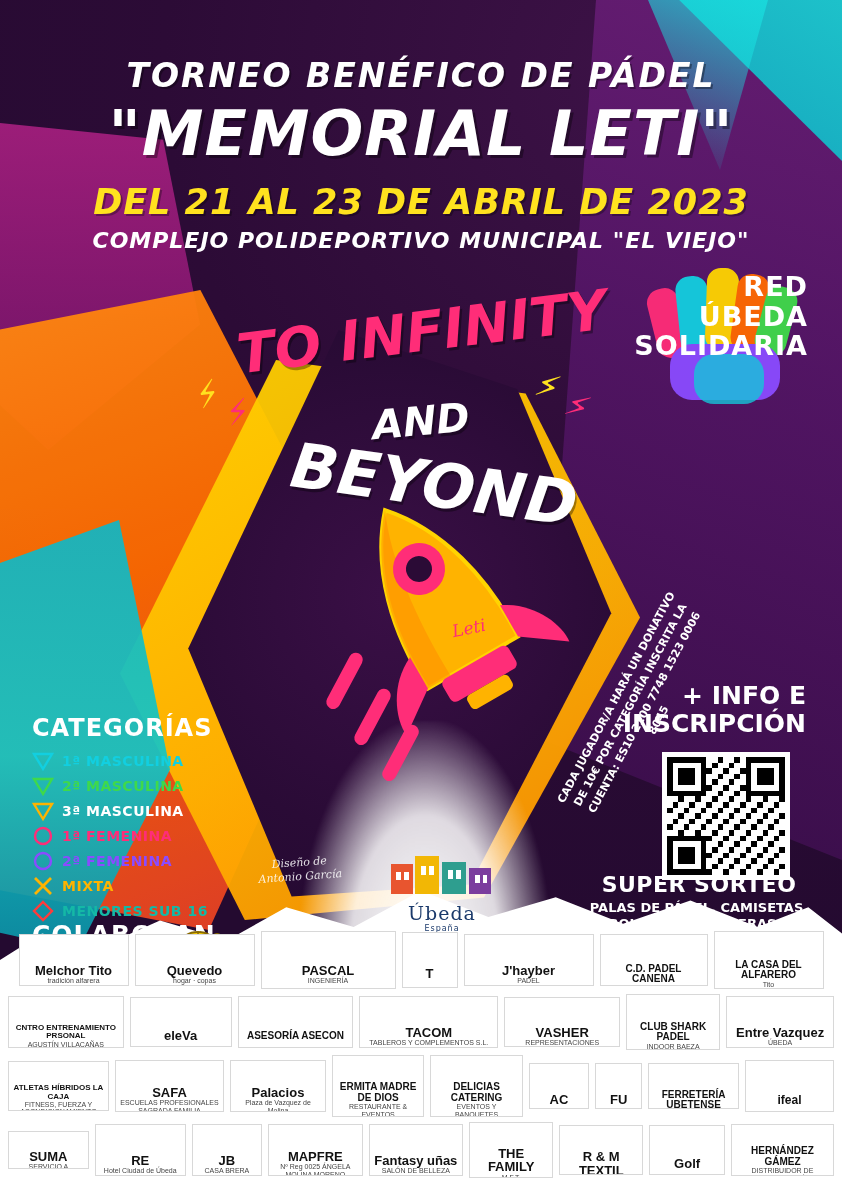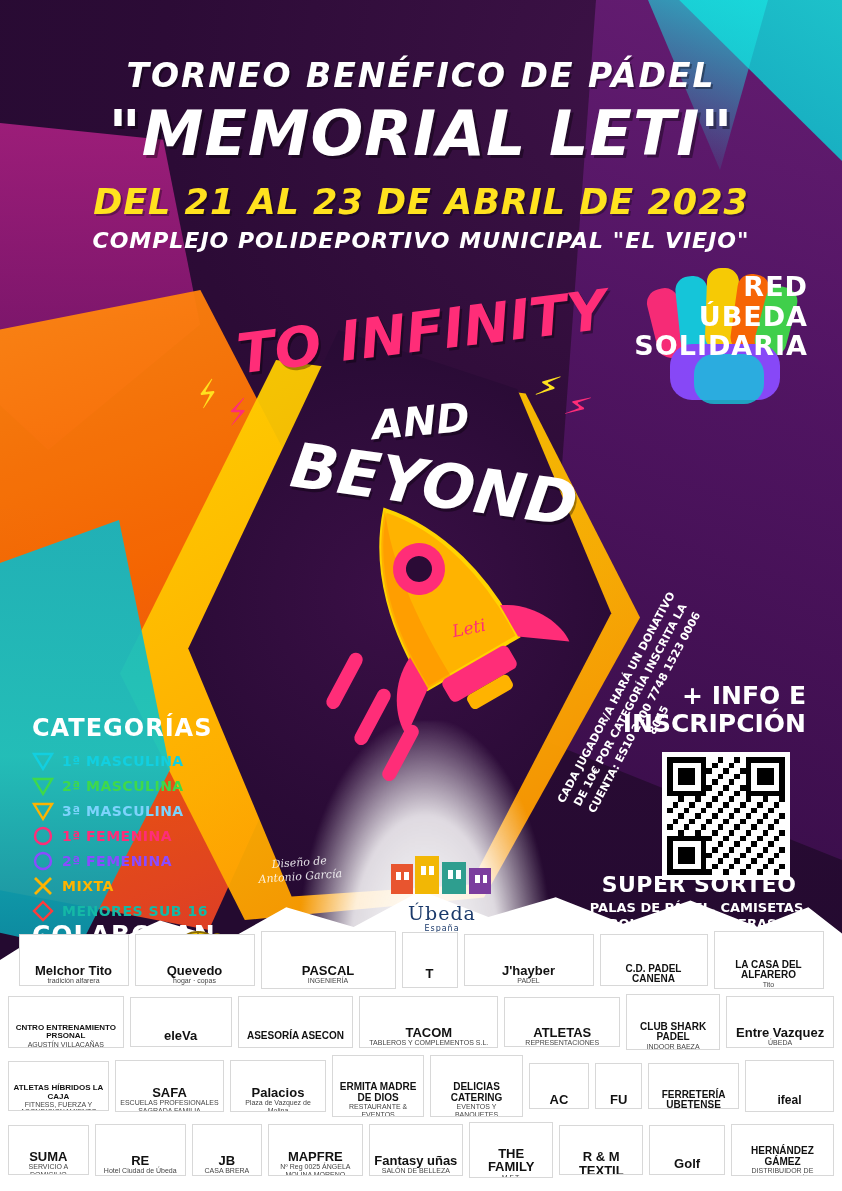--- a/index.html
+++ b/index.html
@@ -491,21 +491,21 @@
         <div class="cat-row">
           <span class="cat-ic"><svg width="22" height="22" viewBox="0 0 22 22">
               <polygon points="11,19 2,4 20,4" fill="none" stroke="#3fd94a" stroke-width="2.4"></polygon>
             </svg></span>
           <span class="cat-label" style="color: rgb(63, 217, 74);">2ª MASCULINA</span>
         </div>
         <div class="cat-row">
           <span class="cat-ic"><svg width="22" height="22" viewBox="0 0 22 22">
               <polygon points="11,19 2,4 20,4" fill="none" stroke="#ffb300" stroke-width="2.4"></polygon>
             </svg></span>
-          <span class="cat-label" style="color: #7dd3fc;">3ª MASCULINA</span>
+          <span class="cat-label" style="color: #ffffff;">3ª MASCULINA</span>
         </div>
         <div class="cat-row">
           <span class="cat-ic"><svg width="22" height="22" viewBox="0 0 22 22">
               <circle cx="11" cy="11" r="8" fill="none" stroke="#ff2d78" stroke-width="2.4"></circle>
             </svg></span>
           <span class="cat-label" style="color: rgb(255, 45, 120);">1ª FEMENINA</span>
         </div>
         <div class="cat-row">
           <span class="cat-ic"><svg width="22" height="22" viewBox="0 0 22 22">
               <circle cx="11" cy="11" r="8" fill="none" stroke="#8a4bff" stroke-width="2.4"></circle>
@@ -1048,21 +1048,21 @@
           <div class="l1" style="font-size: 13px;">eleVa</div>
         </div>
         <div class="logo" style="width: 118px; height: 52px;">
           <div class="l1" style="font-size: 10px;">ASESORÍA ASECON</div>
         </div>
         <div class="logo" style="width: 142px; height: 52px;">
           <div class="l1" style="font-size: 13px;">TACOM</div>
           <div class="l2">TABLEROS Y COMPLEMENTOS S.L.</div>
         </div>
         <div class="logo" style="width: 118px; height: 50px;">
-          <div class="l1" style="font-size: 13px;">ATLETAS</div>
+          <div class="l1" style="font-size: 13px;">VASHER</div>
           <div class="l2">REPRESENTACIONES</div>
         </div>
         <div class="logo" style="width: 96px; height: 56px;">
           <div class="l1" style="font-size: 10px;">CLUB SHARK PADEL</div>
           <div class="l2">INDOOR BAEZA</div>
         </div>
         <div class="logo" style="width: 110px; height: 52px;">
           <div class="l1" style="font-size: 13px;">Entre Vazquez</div>
           <div class="l2">ÚBEDA</div>
         </div>
@@ -1095,21 +1095,21 @@
           <div class="l1" style="font-size: 13px;">FU</div>
         </div>
         <div class="logo" style="width: 106px; height: 46px;">
           <div class="l1" style="font-size: 10px;">FERRETERÍA UBETENSE</div>
         </div>
         <div class="logo" style="width: 104px; height: 52px;">
           <div class="l1" style="font-size: 12px;">ifeal</div>
         </div>
       </div>
       <div class="srow">
-        <div class="logo" style="width: 92px; height: 50px;">
+        <div class="logo" style="width: 92px; height: 38px;">
           <div class="l1" style="font-size: 13px;">SUMA</div>
           <div class="l2">SERVICIO A DOMICILIO</div>
         </div>
         <div class="logo" style="width: 104px; height: 52px;">
           <div class="l1" style="font-size: 13px;">RE</div>
           <div class="l2">Hotel Ciudad de Úbeda</div>
         </div>
         <div class="logo" style="width: 80px; height: 52px;">
           <div class="l1" style="font-size: 13px;">JB</div>
           <div class="l2">CASA BRERA</div>

